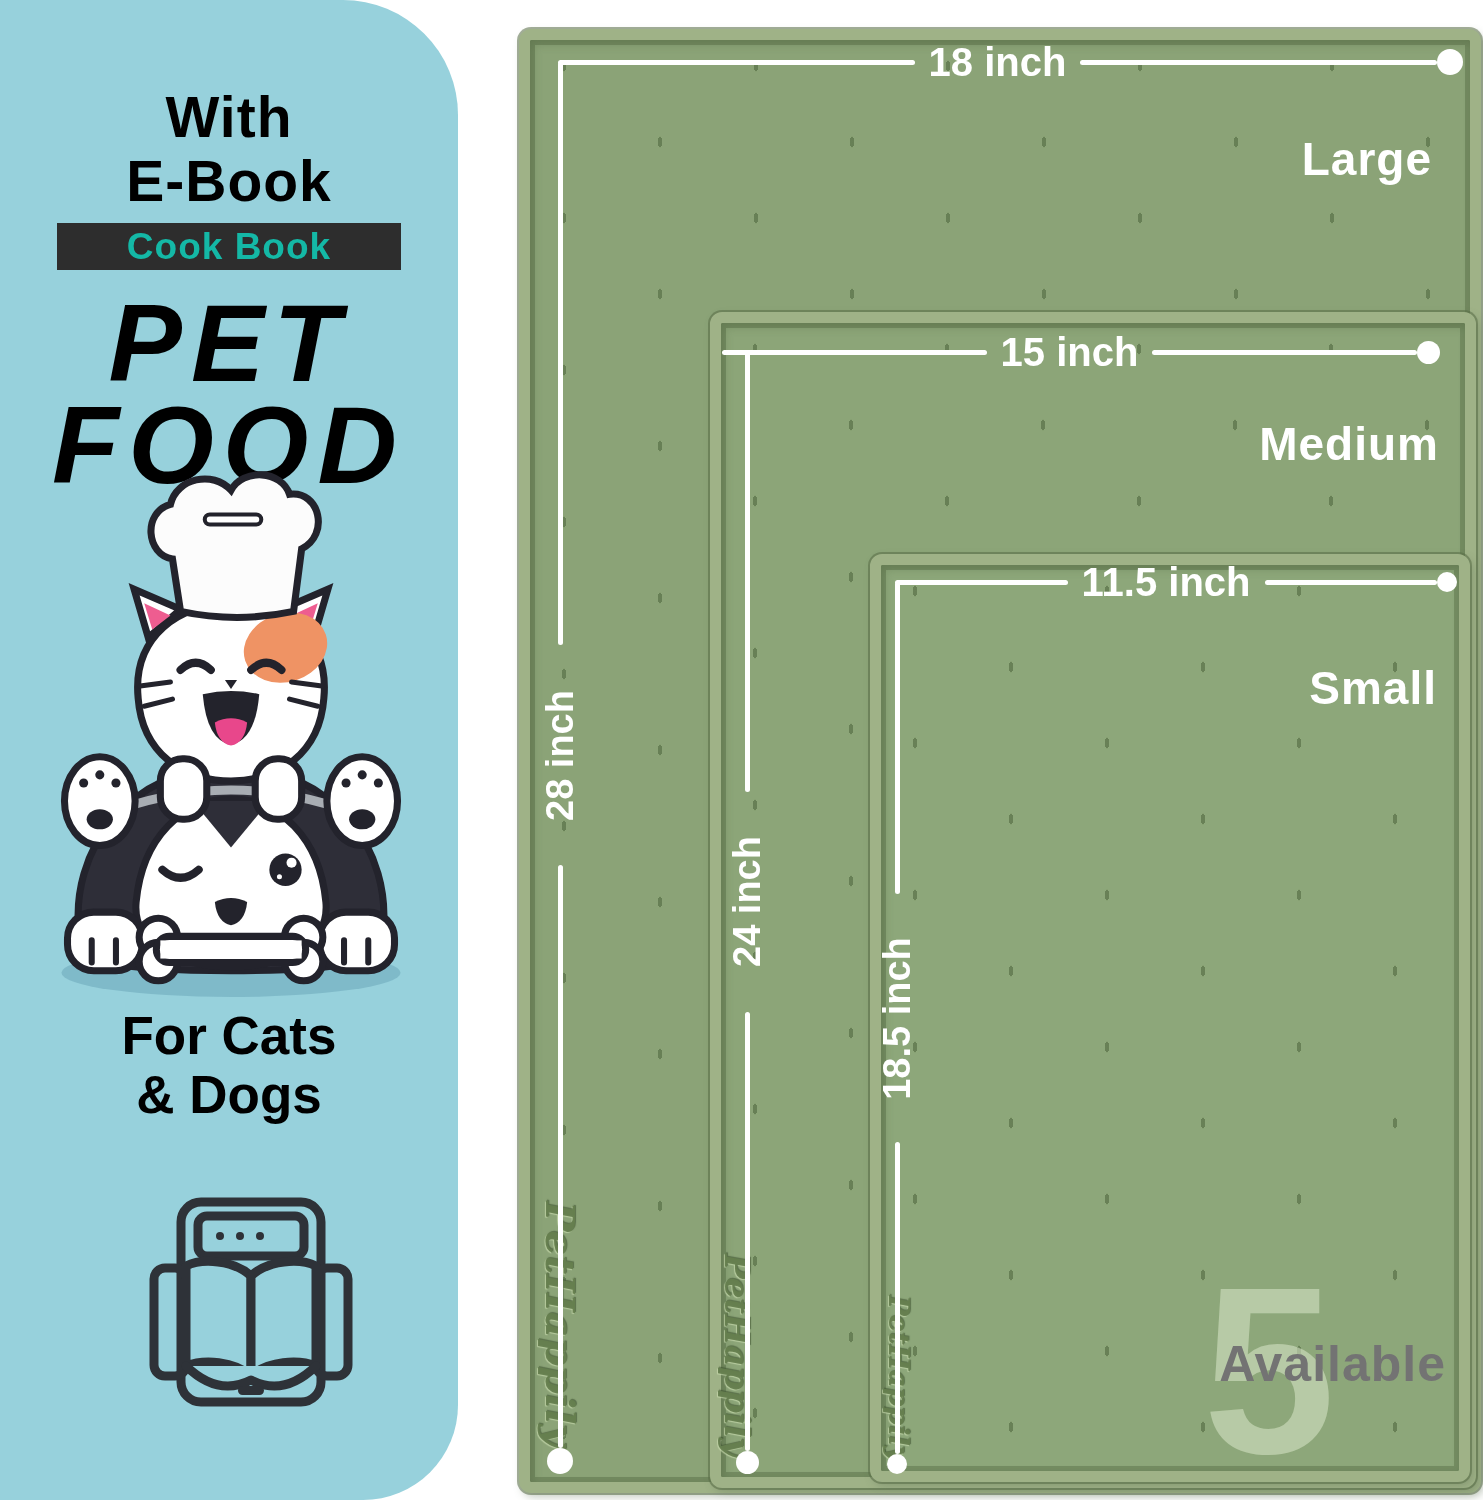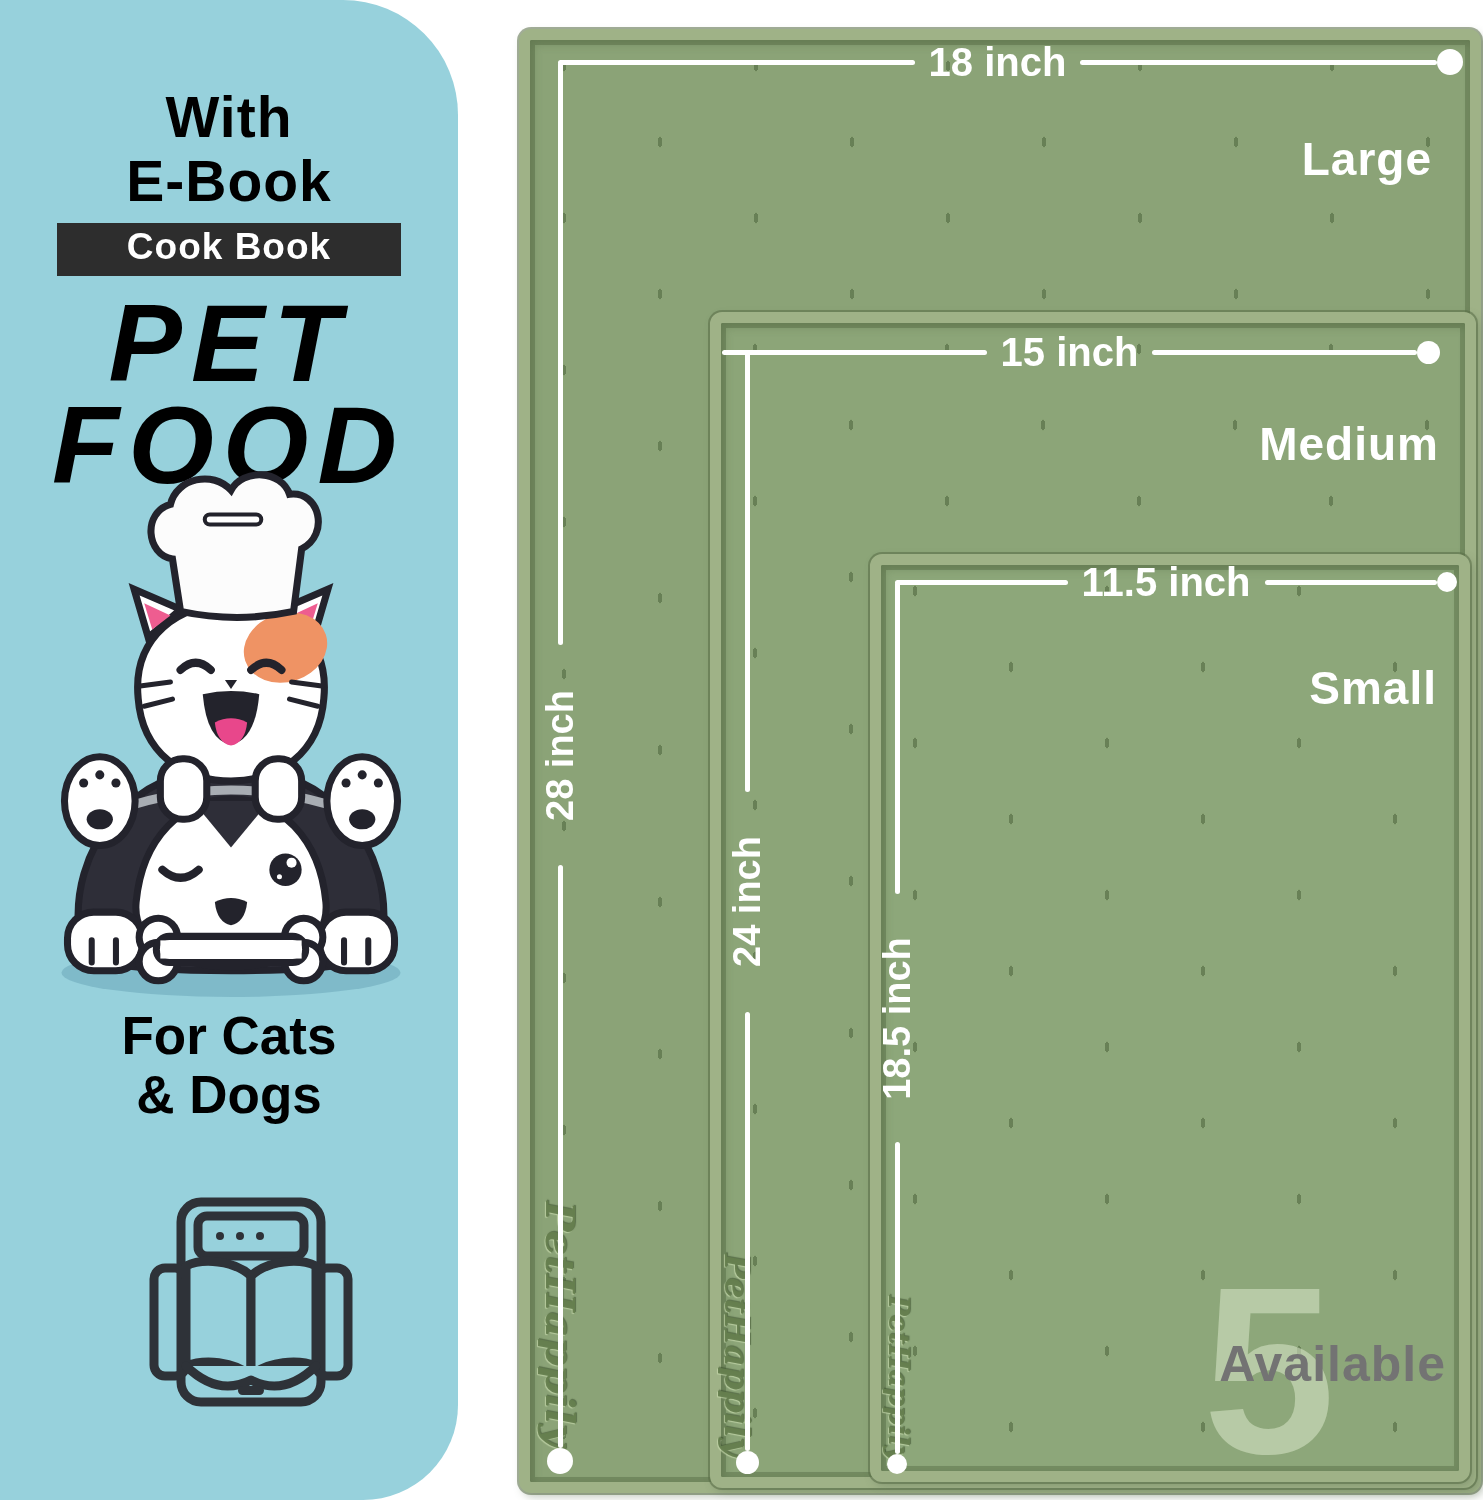--- a/index.html
+++ b/index.html
@@ -8,22 +8,22 @@
     font-family:"Liberation Sans","DejaVu Sans",sans-serif;background:#ffffff;
   }
   
   .panel{
     position:absolute;left:0;top:0;width:458px;height:1500px;
     background:#97d1dc;border-radius:0 115px 95px 0;
   }
   .panel .center{position:absolute;left:0;width:458px;text-align:center;color:#000000;}
   .heading{top:86px;font-size:57px;font-weight:bold;line-height:1.12;letter-spacing:1px;}
   .badge{
-    position:absolute;left:57px;top:223px;width:344px;height:53px;
-    background:#2d2d2d;color:#ffffff;font-size:37px;font-weight:bold;
+    position:absolute;left:57px;top:223px;width:344px;height:47px;
+    background:#2d2d2d;color:#14b8a6;font-size:37px;font-weight:bold;
     line-height:47px;text-align:center;letter-spacing:1px;
   }
   .big-title{top:292px;font-size:110px;font-weight:bold;line-height:0.93;letter-spacing:9px;font-style:italic;}
   .subtitle{top:1006px;font-size:53px;font-weight:bold;line-height:1.12;}
   .illus{position:absolute;left:38px;top:462px;}
   .ebook{position:absolute;left:145px;top:1196px;}
   
   .mat{
     position:absolute;border:11px solid #9fb287;border-radius:12px;
     box-shadow:inset 0 0 0 5px rgba(58,80,44,.30), inset 3px 4px 10px rgba(58,80,44,.25),

